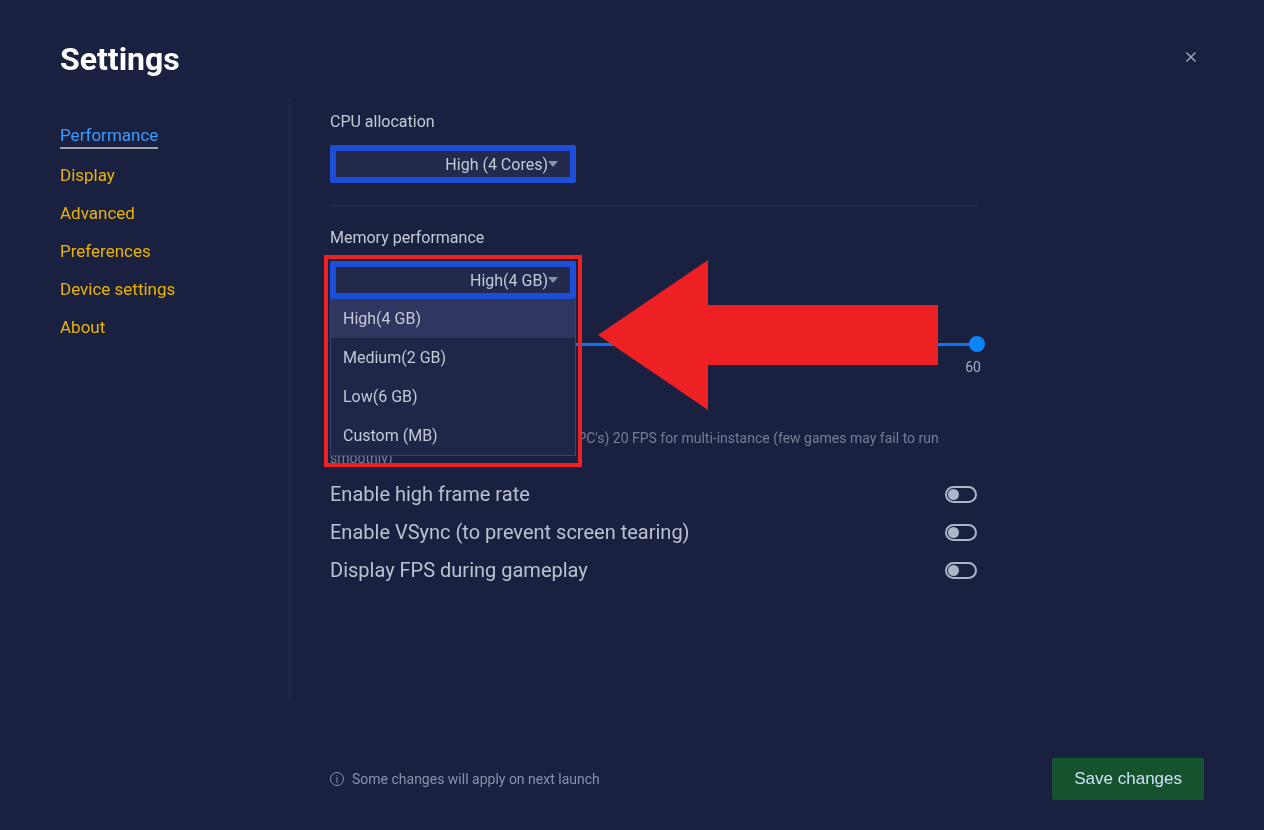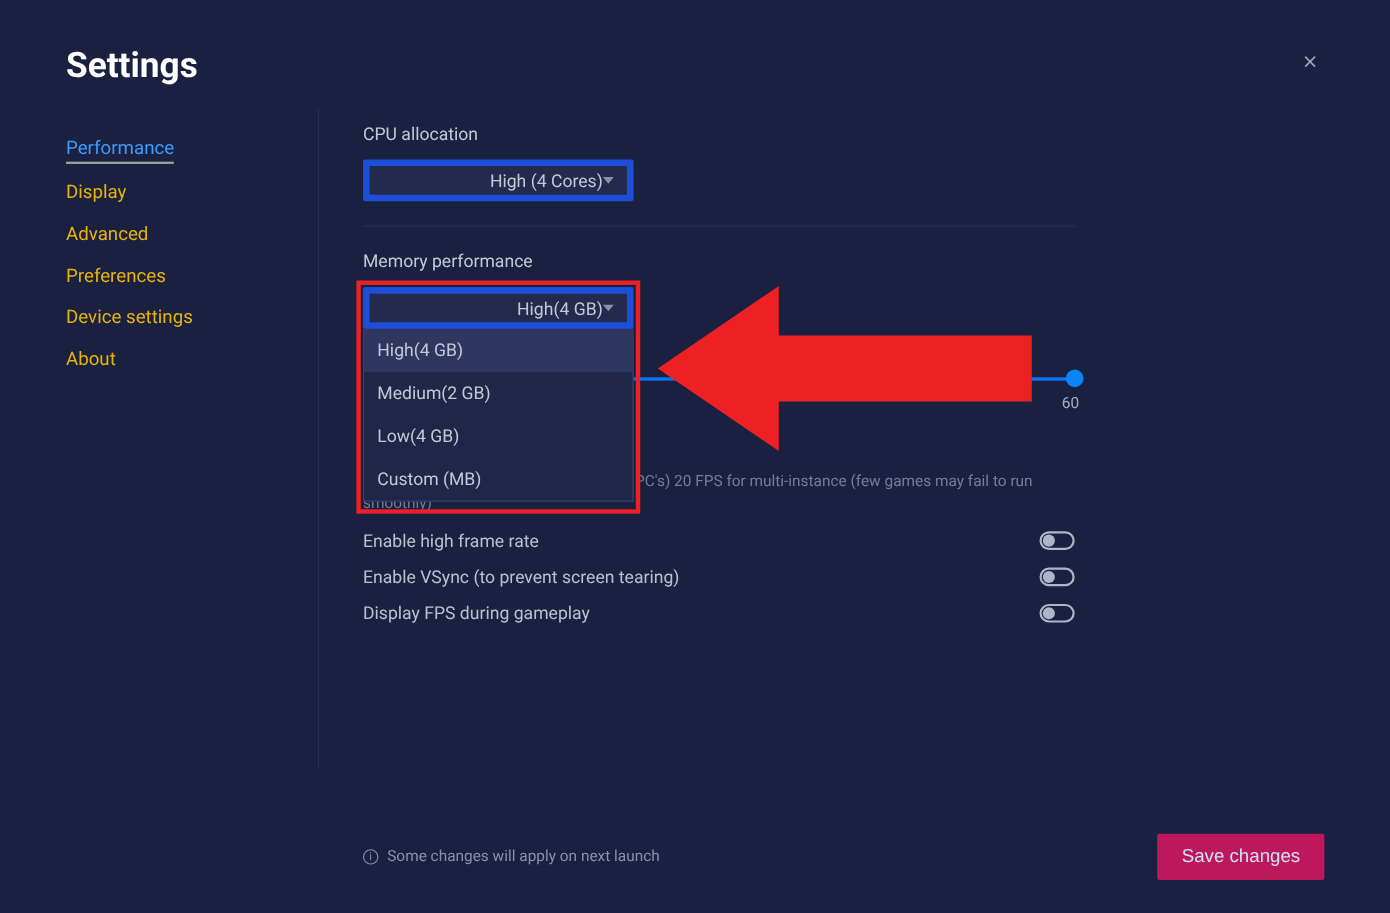--- a/index.html
+++ b/index.html
@@ -162,21 +162,21 @@
       margin-top: 4px;
     }
     .toggle-row {
       display: flex;
       justify-content: space-between;
       align-items: center;
       width: 647px;
       margin-top: 14px;
     }
     .toggle-row .label {
-      font-size: 16px;
+      font-size: 20px;
       color: #c5c9d6;
     }
     .toggle {
       width: 32px;
       height: 17px;
       border-radius: 10px;
       border: 2px solid #b8bdd0;
       position: relative;
       cursor: pointer;
     }
@@ -208,21 +208,21 @@
     .info-icon {
       width: 14px; height: 14px;
       border: 1.5px solid #8a91aa;
       border-radius: 50%;
       display: inline-flex;
       align-items: center;
       justify-content: center;
       font-size: 10px;
     }
     .save-btn {
-      background: #be185d;
+      background: #14532d;
       color: #cfe1f8;
       border: none;
       padding: 11px 22px;
       font-size: 17px;
       font-weight: 500;
       border-radius: 2px;
       cursor: pointer;
     }
     .arrow-annotation {
       position: absolute;
@@ -270,21 +270,21 @@
     <div class="section-label">Memory performance</div>
     <div class="dropdown-wrap">
       <div class="dropdown-highlight"></div>
       <div class="select-box">
         <span>High(4 GB)</span>
         <span class="arrow"></span>
       </div>
       <div class="dropdown-list">
         <div class="dropdown-option hover">High(4 GB)</div>
         <div class="dropdown-option">Medium(2 GB)</div>
-        <div class="dropdown-option">Low(4 GB)</div>
+        <div class="dropdown-option">Low(6 GB)</div>
         <div class="dropdown-option">Custom (MB)</div>
       </div>
     </div>
 
     <div style="height: 180px;"></div>
 
     <div class="hidden-section">
       <div class="slider-row" style="margin-top:-150px;">
         <div class="slider-track"></div>
         <div class="slider-thumb"></div>

